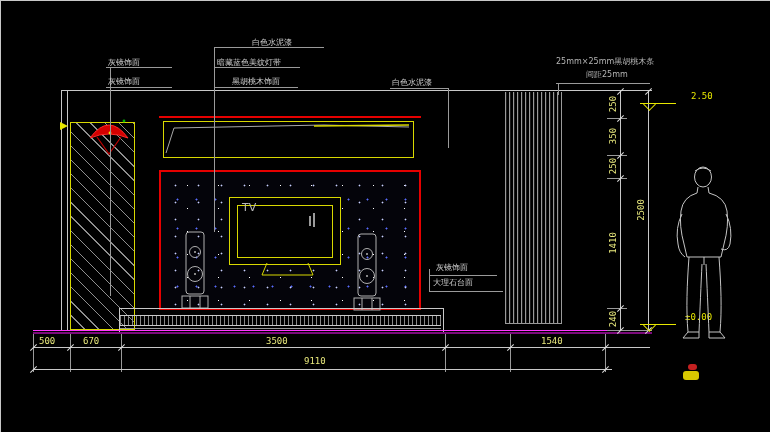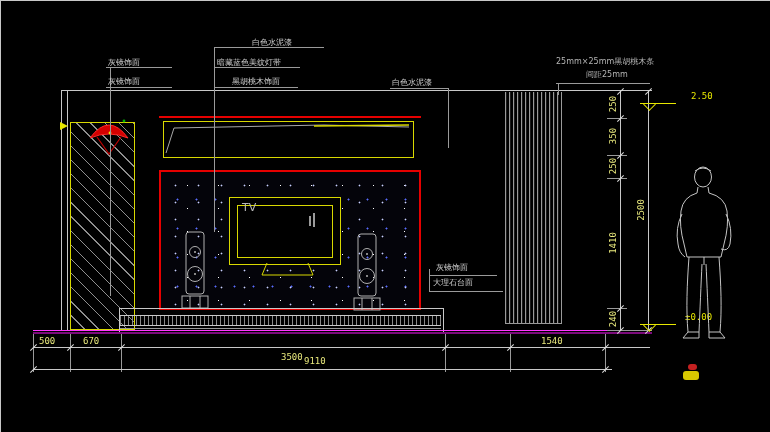--- a/index.html
+++ b/index.html
@@ -149,21 +149,21 @@
   <div class="tick" style="left:66px;top:347px;"></div>
   <div class="tick" style="left:117px;top:347px;"></div>
   <div class="tick" style="left:441px;top:347px;"></div>
   <div class="tick" style="left:506px;top:347px;"></div>
   <div class="tick" style="left:601px;top:347px;"></div>
   <div class="tick" style="left:29px;top:369px;"></div>
   <div class="tick" style="left:601px;top:369px;"></div>
 
   <div class="dim" style="left:39px;top:336px;">500</div>
   <div class="dim" style="left:83px;top:336px;">670</div>
-  <div class="dim" style="left:266px;top:352px;margin-left:15px;">3500</div>
+  <div class="dim" style="left:266px;top:336px;">3500</div>
   <div class="dim" style="left:541px;top:336px;">1540</div>
   <div class="dim" style="left:304px;top:356px;">9110</div>
 
   <div class="ln" style="left:620px;top:91px;width:1px;height:240px;"></div>
   <div class="ln" style="left:648px;top:91px;width:1px;height:240px;"></div>
   <div class="lnf" style="left:607px;top:118px;width:20px;height:1px;"></div>
   <div class="lnf" style="left:607px;top:155px;width:20px;height:1px;"></div>
   <div class="lnf" style="left:607px;top:178px;width:20px;height:1px;"></div>
   <div class="lnf" style="left:607px;top:308px;width:20px;height:1px;"></div>
   <div class="lnf" style="left:607px;top:330px;width:45px;height:1px;"></div>

